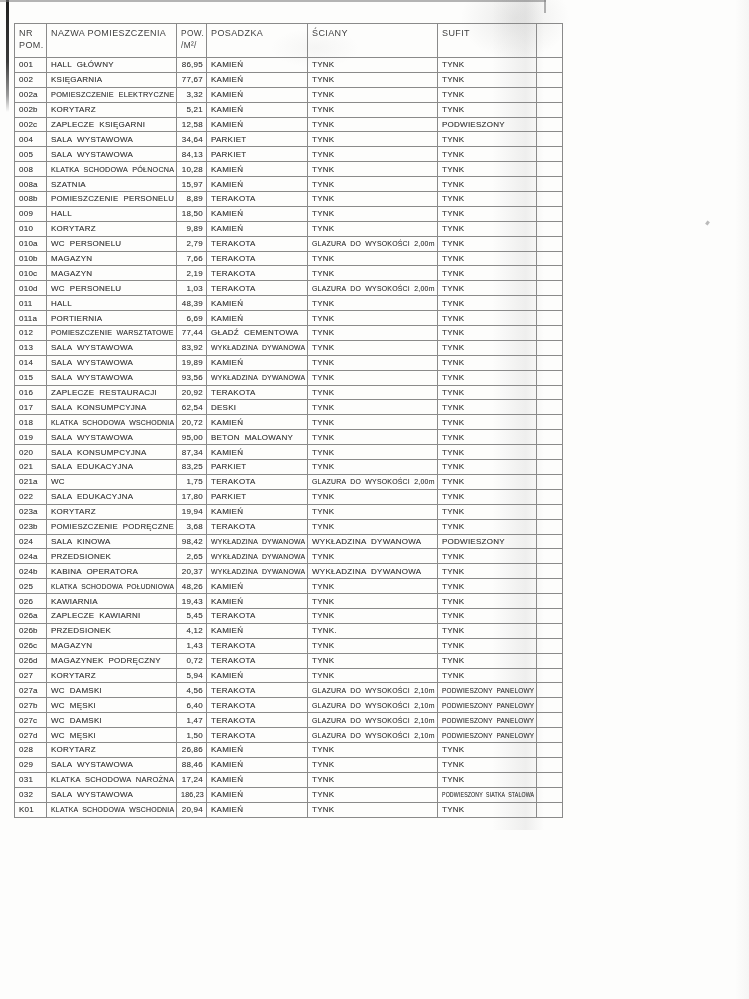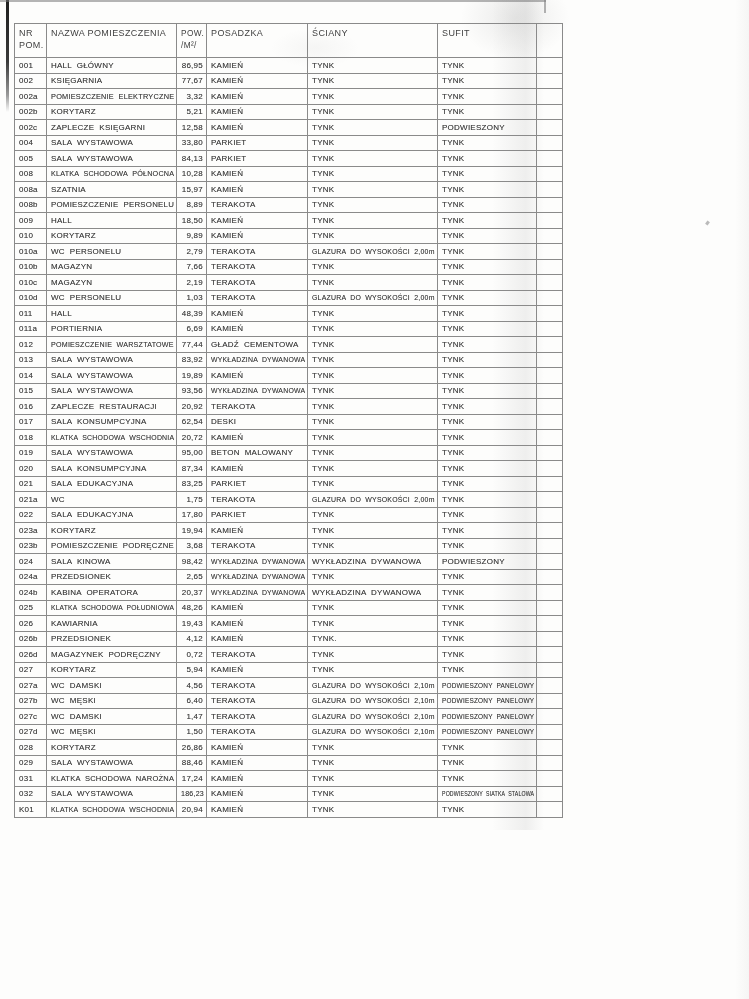--- a/index.html
+++ b/index.html
@@ -174,21 +174,21 @@
             <td><span class="ct">ZAPLECZE KSIĘGARNI</span></td>
             <td class="num"><span class="ct">12,58</span></td>
             <td><span class="ct">KAMIEŃ</span></td>
             <td><span class="ct">TYNK</span></td>
             <td><span class="ct">PODWIESZONY</span></td>
             <td><span class="ct"></span></td>
           </tr>
           <tr>
             <td><span class="ct">004</span></td>
             <td><span class="ct">SALA WYSTAWOWA</span></td>
-            <td class="num"><span class="ct">33,80</span></td>
+            <td class="num"><span class="ct">34,64</span></td>
             <td><span class="ct">PARKIET</span></td>
             <td><span class="ct">TYNK</span></td>
             <td><span class="ct">TYNK</span></td>
             <td><span class="ct"></span></td>
           </tr>
           <tr>
             <td><span class="ct">005</span></td>
             <td><span class="ct">SALA WYSTAWOWA</span></td>
             <td class="num"><span class="ct">84,13</span></td>
             <td><span class="ct">PARKIET</span></td>
@@ -460,25 +460,43 @@
           <tr>
             <td><span class="ct">026</span></td>
             <td><span class="ct">KAWIARNIA</span></td>
             <td class="num"><span class="ct">19,43</span></td>
             <td><span class="ct">KAMIEŃ</span></td>
             <td><span class="ct">TYNK</span></td>
             <td><span class="ct">TYNK</span></td>
             <td><span class="ct"></span></td>
           </tr>
           <tr>
+            <td><span class="ct">026a</span></td>
+            <td><span class="ct">ZAPLECZE KAWIARNI</span></td>
+            <td class="num"><span class="ct">5,45</span></td>
+            <td><span class="ct">TERAKOTA</span></td>
+            <td><span class="ct">TYNK</span></td>
+            <td><span class="ct">TYNK</span></td>
+            <td><span class="ct"></span></td>
+          </tr>
+          <tr>
             <td><span class="ct">026b</span></td>
             <td><span class="ct">PRZEDSIONEK</span></td>
             <td class="num"><span class="ct">4,12</span></td>
             <td><span class="ct">KAMIEŃ</span></td>
             <td><span class="ct">TYNK.</span></td>
+            <td><span class="ct">TYNK</span></td>
+            <td><span class="ct"></span></td>
+          </tr>
+          <tr>
+            <td><span class="ct">026c</span></td>
+            <td><span class="ct">MAGAZYN</span></td>
+            <td class="num"><span class="ct">1,43</span></td>
+            <td><span class="ct">TERAKOTA</span></td>
+            <td><span class="ct">TYNK</span></td>
             <td><span class="ct">TYNK</span></td>
             <td><span class="ct"></span></td>
           </tr>
           <tr>
             <td><span class="ct">026d</span></td>
             <td><span class="ct">MAGAZYNEK PODRĘCZNY</span></td>
             <td class="num"><span class="ct">0,72</span></td>
             <td><span class="ct">TERAKOTA</span></td>
             <td><span class="ct">TYNK</span></td>
             <td><span class="ct">TYNK</span></td>

